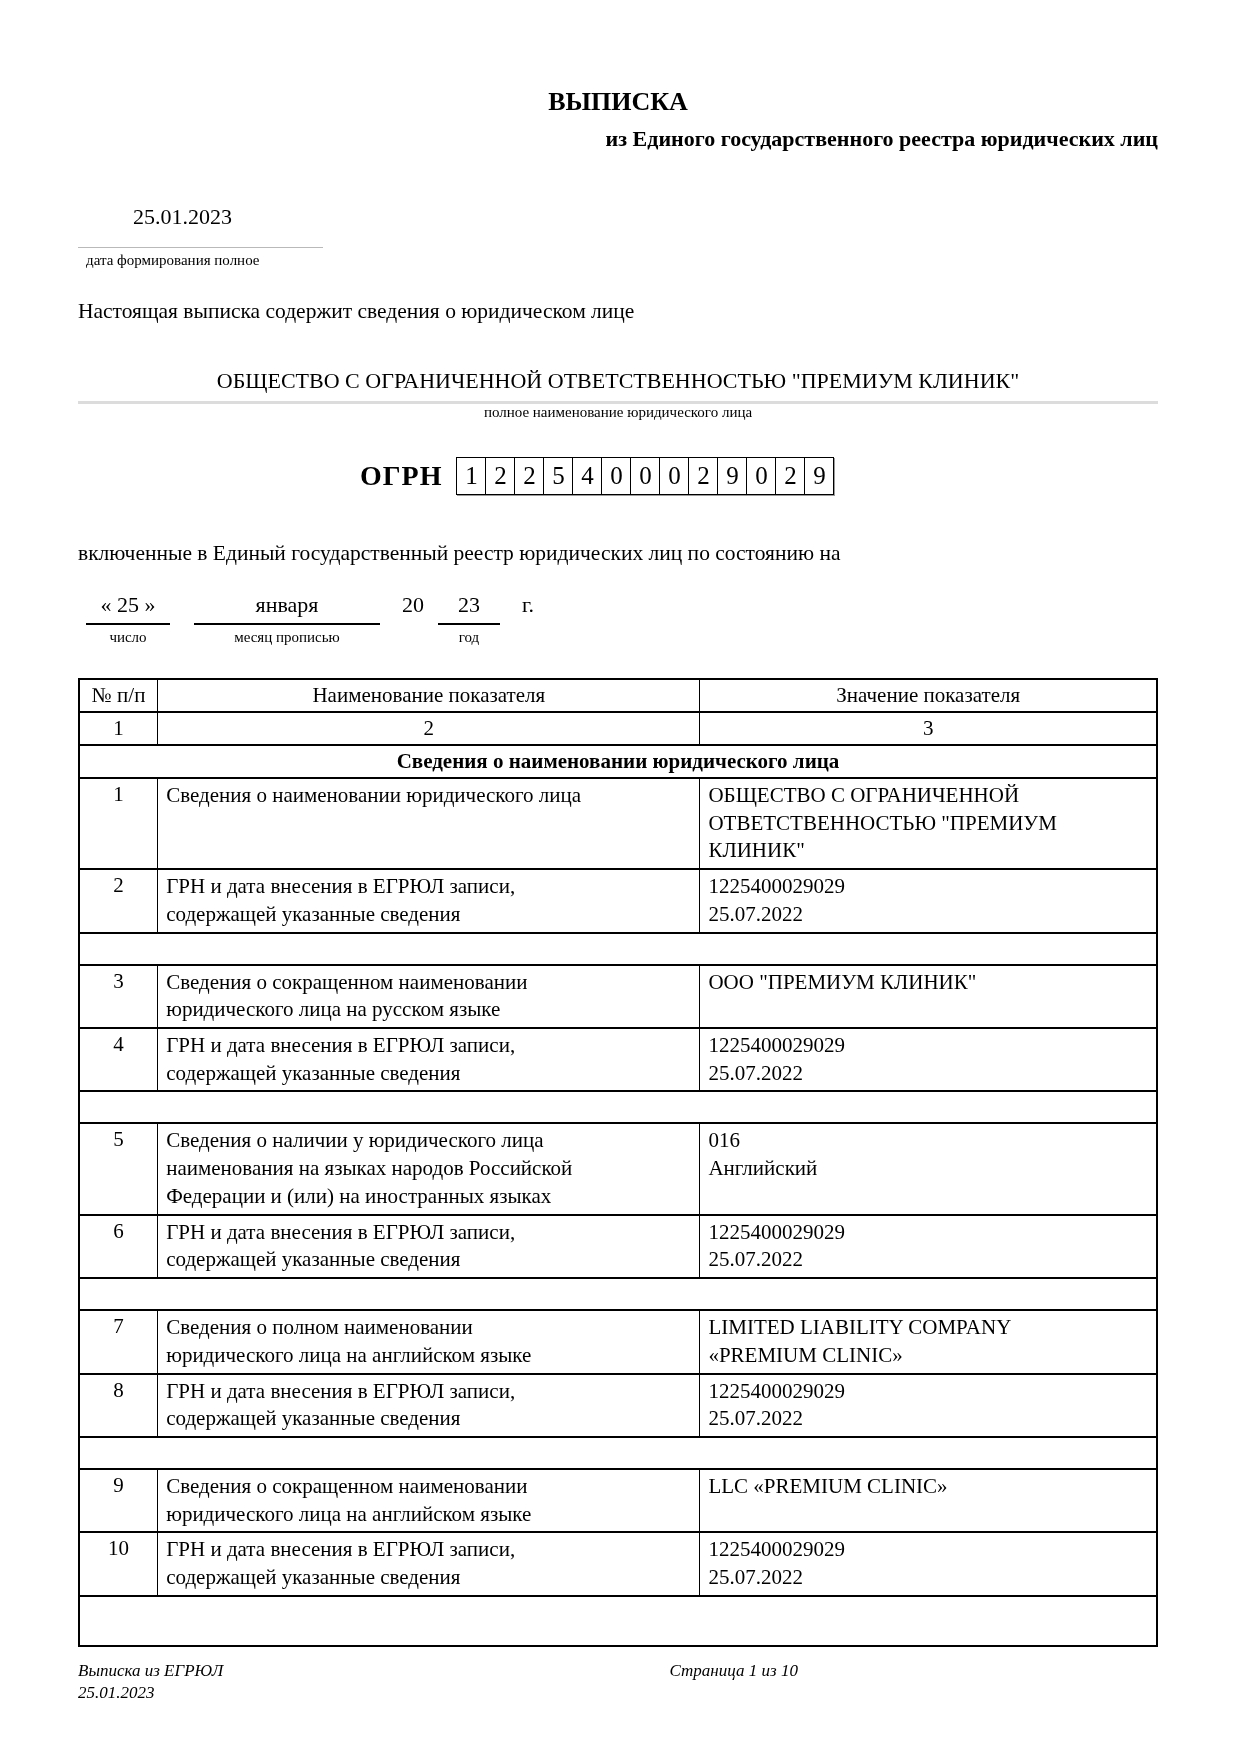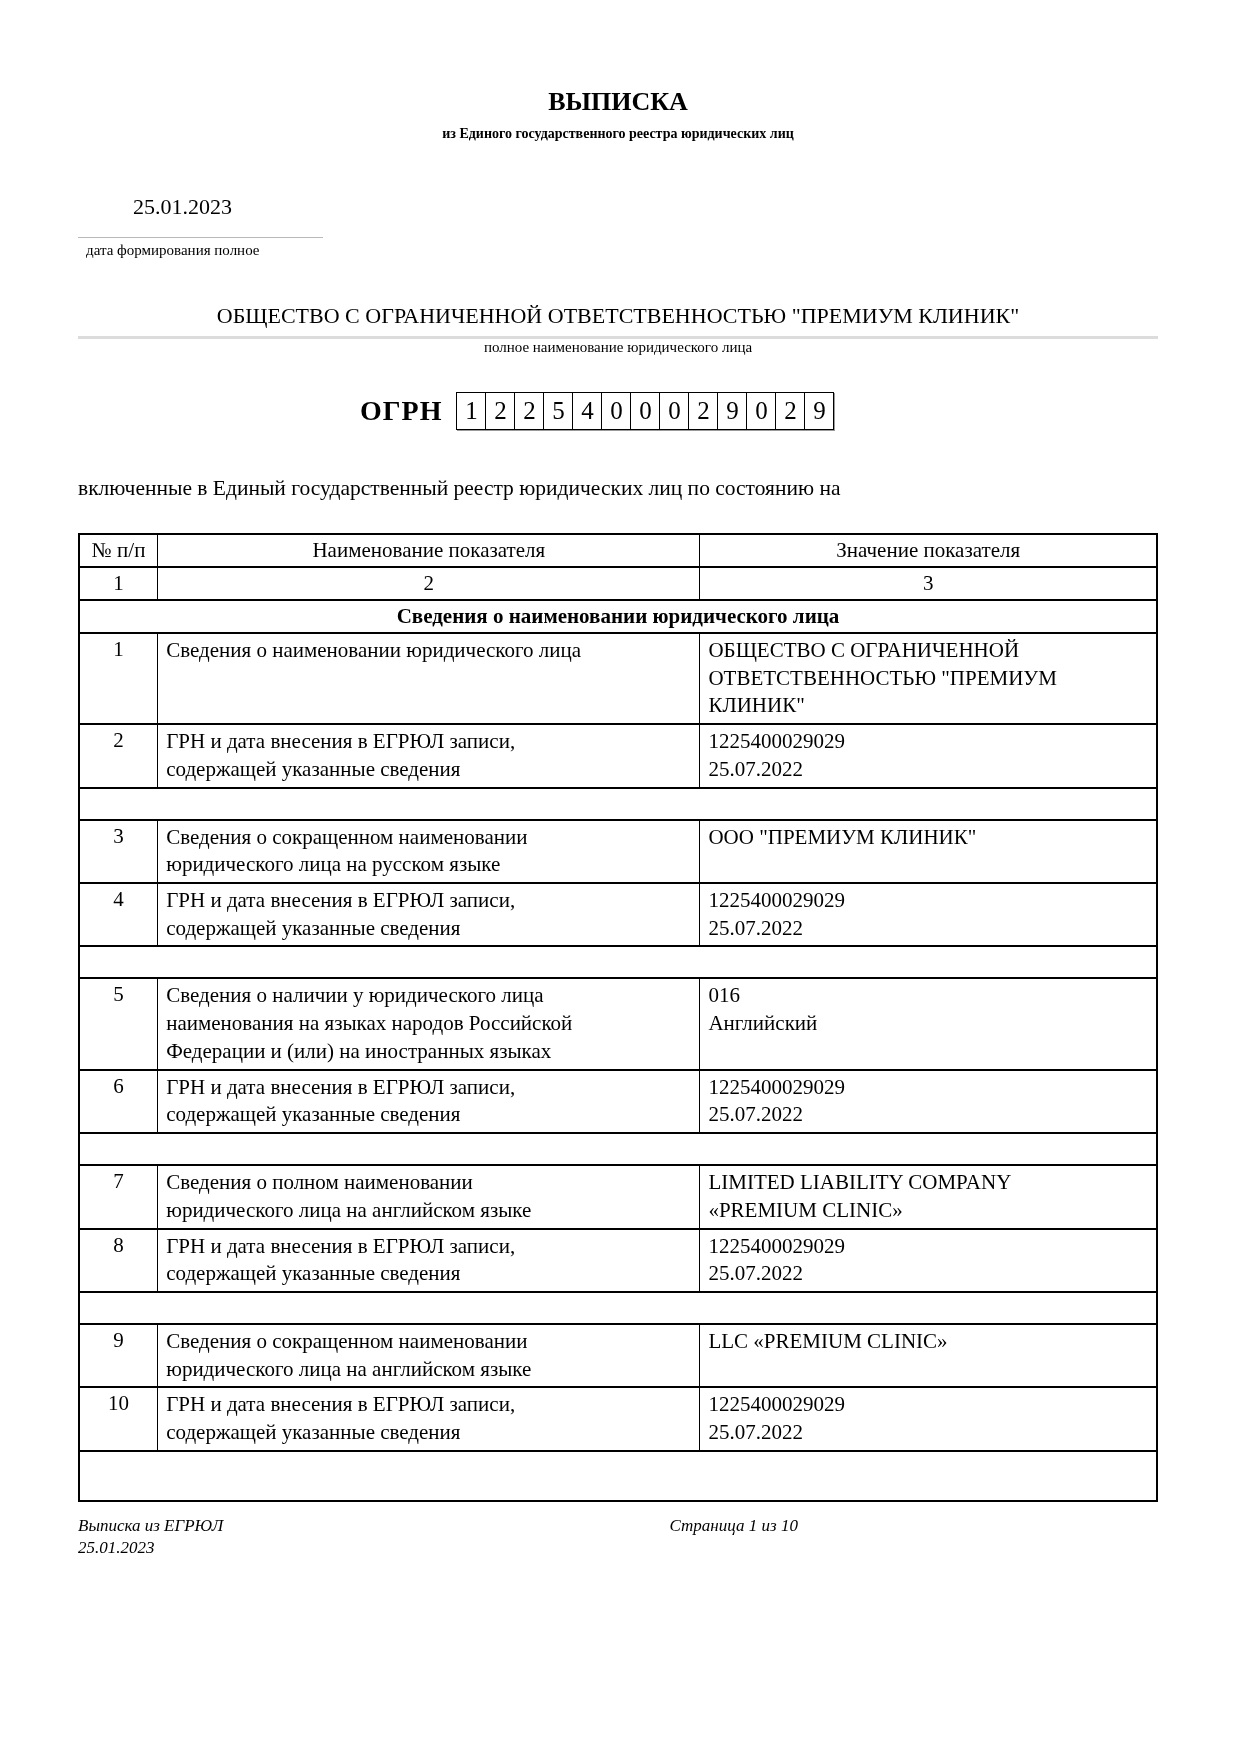--- a/index.html
+++ b/index.html
@@ -5,21 +5,21 @@
   html,body{margin:0;padding:0;background:#ffffff;}
   body{
     width:1241px;height:1754px;
     font-family:"Liberation Serif","DejaVu Serif",serif;
     color:#000;position:relative;overflow:hidden;
   }
   .page{box-sizing:border-box;padding:86px 83px 0 78px;}
 
   
   .doc-title{text-align:center;font-size:26px;font-weight:bold;margin:0;line-height:1.25;}
-  .doc-subtitle{text-align:center;font-size:14px;font-weight:bold;margin:6px 0 0;line-height:1.25;}
+  .doc-subtitle{text-align:right;font-size:22px;font-weight:bold;margin:6px 0 0;line-height:1.25;}
 
   
   .formation-block{margin-top:52px;width:245px;}
   .formation-date{font-size:22px;padding-left:55px;padding-bottom:17px;border-bottom:1px solid #b9b9b9;}
   .formation-label{font-size:15px;padding-top:4px;padding-left:8px;}
 
   
   .intro{font-size:21.5px;margin-top:30px;}
 
   
@@ -73,20 +73,21 @@
 <div class="page">
 
   <div class="doc-title">ВЫПИСКА</div>
   <div class="doc-subtitle">из Единого государственного реестра юридических лиц</div>
 
   <div class="formation-block">
     <div class="formation-date">25.01.2023</div>
     <div class="formation-label">дата формирования полное</div>
   </div>
 
+  <div class="intro">Настоящая выписка содержит сведения о юридическом лице</div>
 
   <div class="company-block">ОБЩЕСТВО С ОГРАНИЧЕННОЙ ОТВЕТСТВЕННОСТЬЮ "ПРЕМИУМ КЛИНИК"</div>
   <div class="company-label">полное наименование юридического лица</div>
 
   <div class="ogrn-row">
     <span class="ogrn-label">ОГРН</span>
     <span class="ogrn-boxes" id="ogrn-boxes">
   <span class="ogrn-box">1</span>
 
   <span class="ogrn-box">2</span>
@@ -110,20 +111,36 @@
   <span class="ogrn-box">0</span>
 
   <span class="ogrn-box">2</span>
 
   <span class="ogrn-box">9</span>
 </span>
   </div>
 
   <div class="included">включенные в Единый государственный реестр юридических лиц по состоянию на</div>
 
+  <div class="date-fill">
+    <span class="seg seg-day">
+      <span class="val">« 25 »</span>
+      <span class="lbl">число</span>
+    </span>
+    <span class="seg seg-month">
+      <span class="val">января</span>
+      <span class="lbl">месяц прописью</span>
+    </span>
+    <span class="plain-20">20</span>
+    <span class="seg seg-year">
+      <span class="val">23</span>
+      <span class="lbl">год</span>
+    </span>
+    <span class="plain-g">г.</span>
+  </div>
 
   <table class="main">
     <colgroup>
       <col style="width:7.3%">
       <col style="width:50.3%">
       <col style="width:42.4%">
     </colgroup>
     <thead>
       <tr>
         <th>№ п/п</th>

